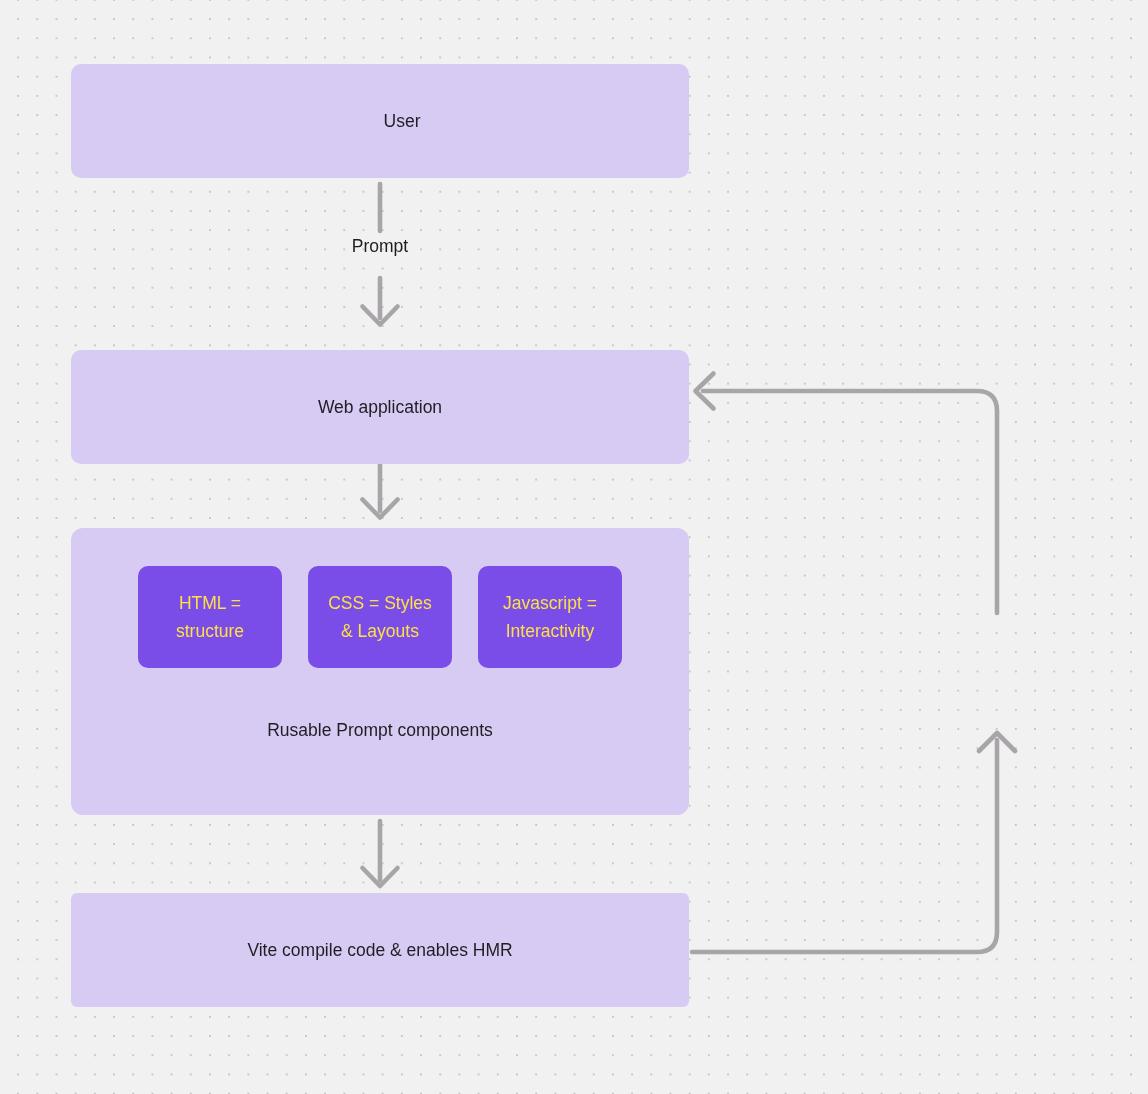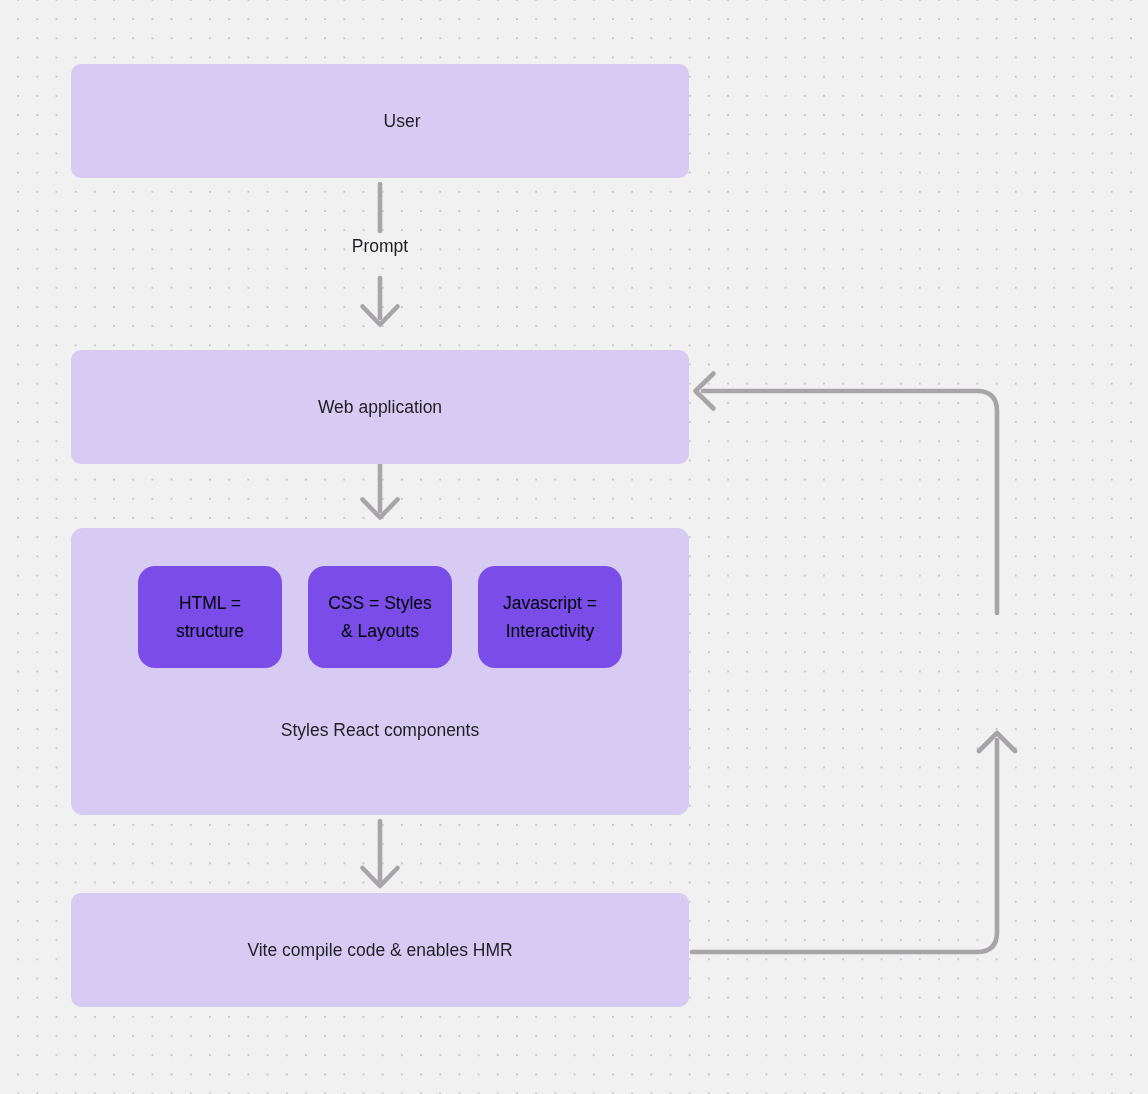--- a/index.html
+++ b/index.html
@@ -42,22 +42,22 @@
     font-size: 17.5px;
     color: #1f1f23;
   }
   .group-box {
     position: absolute;
     background: #d7caf3;
     border-radius: 12px;
   }
   .node-dark {
     background: #7a4ce8;
-    border-radius: 17px;
-    color: #000000;
+    border-radius: 10px;
+    color: #fde047;
     font-size: 17.5px;
     font-weight: 500;
     line-height: 28px;
     white-space: pre-line;
   }
   .group-caption {
     position: absolute;
     left: 71px;
     top: 720px;
     width: 618px;
@@ -74,21 +74,21 @@
     color: #1d1d20;
     white-space: nowrap;
   }
   
   #node-user            { left: 71px;  top: 64px;  width: 618px; height: 114px; padding-left: 44px; }
   #node-web-application { left: 71px;  top: 334px; width: 618px; height: 114px; margin-top: 16px; }
   #group-components     { left: 71px;  top: 528px; width: 618px; height: 287px; }
   #node-html            { left: 138px; top: 566px; width: 144px; height: 102px; }
   #node-css             { left: 308px; top: 566px; width: 144px; height: 102px; }
   #node-javascript      { left: 478px; top: 566px; width: 144px; height: 102px; }
-  #node-vite            { left: 71px;  top: 893px; width: 618px; height: 114px; }
+  #node-vite            { left: 71px;  top: 893px; width: 618px; height: 114px; border-radius: 6px; }
   #node-render-ui       { left: 902px; top: 613px; width: 190px; height: 115px; }
 </style>
 </head>
 <body>
 
 <div class="canvas">
 
   <svg class="connectors" viewBox="0 0 1148 1094" xmlns="http://www.w3.org/2000/svg">
     <g>
       <path d="M380 184 L380 231"></path>
@@ -133,20 +133,20 @@
   <div class="node node-dark" id="node-css">
     <span>CSS = Styles
 &amp; Layouts</span>
   </div>
 
   <div class="node node-dark" id="node-javascript">
     <span>Javascript =
 Interactivity</span>
   </div>
 
-  <div class="group-caption">Styles React components</div>
+  <div class="group-caption">Rusable Prompt components</div>
 
   <div class="node node-light" id="node-vite">
     <span>Vite compile code &amp; enables HMR</span>
   </div>
 
 
 </div>
 
 </body></html>

